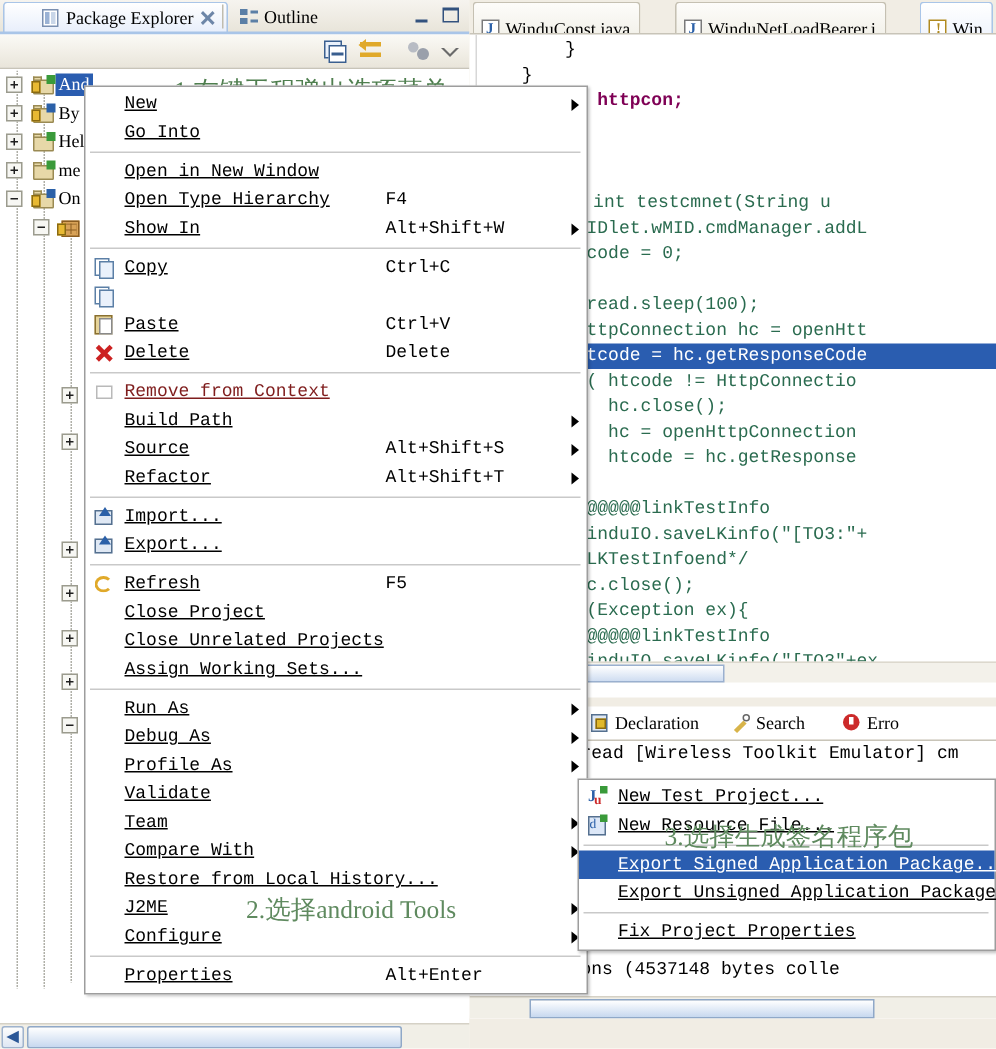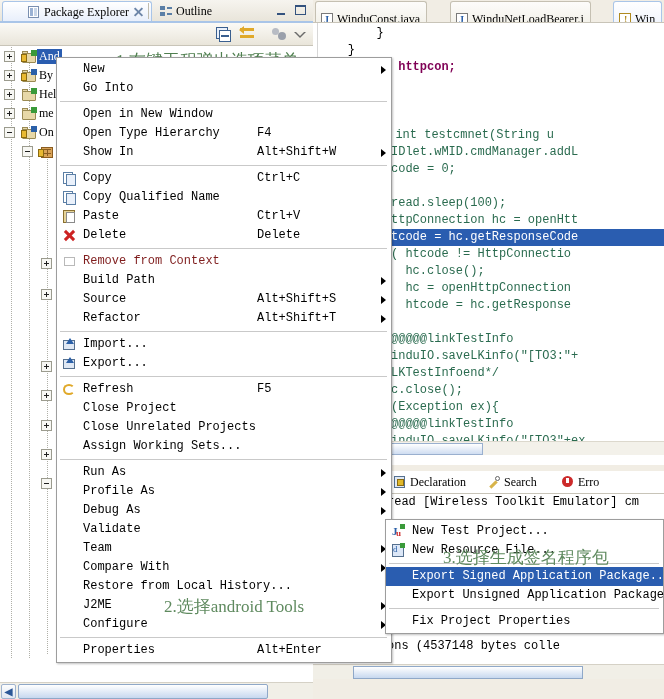--- a/index.html
+++ b/index.html
@@ -148,21 +148,21 @@
   
   .menu {
     position:absolute; background:#ffffff;
     border:1px solid #9d9d9d; box-shadow:1px 1px 2px rgba(0,0,0,0.25);
     padding:2px 0;
     font-family:"Liberation Mono", monospace; font-size:12px; color:#000;
   }
   .mitem {
     position:relative; height:19px; line-height:19px;
     display:flex; align-items:flex-start; white-space:nowrap;
-    padding-left:26px; padding-right:10px;
+    padding-left:26px; padding-right:10px;text-decoration:underline;
   }
   .mitem.sel { background:#2a5db0; color:#ffffff; }
   .mitem.disabled { color:#7f1d1d; }
   .mlabel { flex:0 0 auto; }
   .maccel { position:absolute; }
   .marrow {
     position:absolute; right:5px; top:6px; width:0; height:0;
     border-left:5px solid #000; border-top:4px solid transparent; border-bottom:4px solid transparent;
   }
   .mitem.sel .marrow { border-left-color:#ffffff; }
@@ -459,21 +459,20 @@
           <span class="ic-copy2"></span>
         </span>
       <span class="mlabel">Copy</span>
       <span class="maccel" style="left:200px;">Ctrl+C</span>
     </div>
     <div class="mitem">
       <span class="micon">
           <span class="ic-copy"></span>
           <span class="ic-copy2"></span>
         </span>
-      <span class="mlabel">Copy Qualified Name</span>
     </div>
     <div class="mitem">
       <span class="micon">
           <span class="ic-paste-b"></span>
           <span class="ic-paste-w"></span>
         </span>
       <span class="mlabel">Paste</span>
       <span class="maccel" style="left:200px;">Ctrl+V</span>
     </div>
     <div class="mitem">
@@ -540,25 +539,25 @@
     <div class="mitem">
       <span class="mlabel">Assign Working Sets...</span>
     </div>
     <div class="msep"></div>
 
     <div class="mitem">
       <span class="mlabel">Run As</span>
       <span class="marrow"></span>
     </div>
     <div class="mitem">
+      <span class="mlabel">Debug As</span>
+      <span class="marrow"></span>
+    </div>
+    <div class="mitem">
       <span class="mlabel">Profile As</span>
-      <span class="marrow"></span>
-    </div>
-    <div class="mitem">
-      <span class="mlabel">Debug As</span>
       <span class="marrow"></span>
     </div>
     <div class="mitem">
       <span class="mlabel">Validate</span>
     </div>
     <div class="mitem">
       <span class="mlabel">Team</span>
       <span class="marrow"></span>
     </div>
     <div class="mitem">

